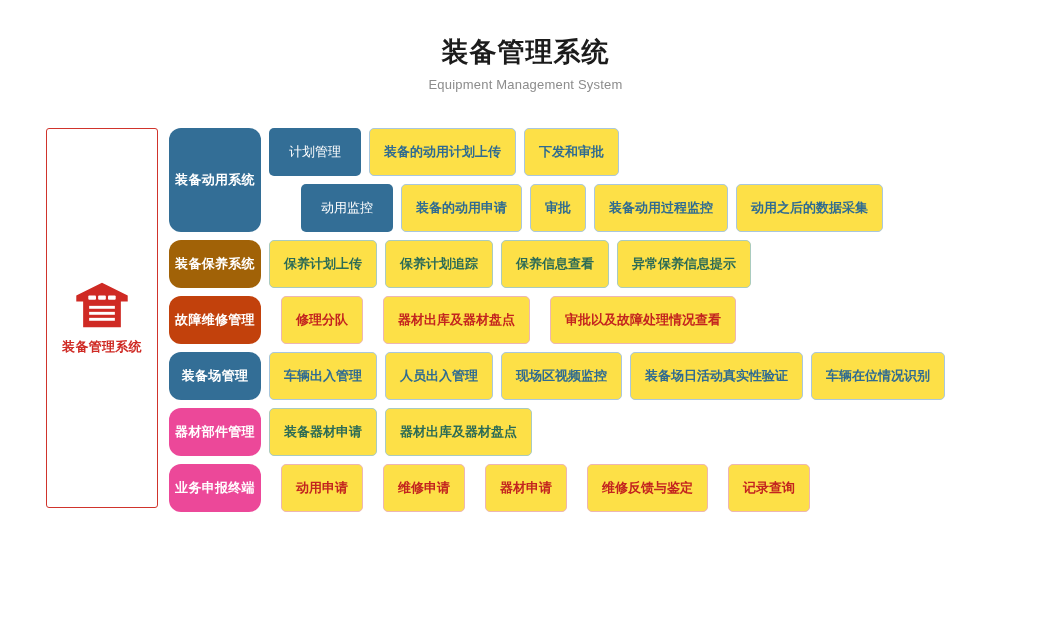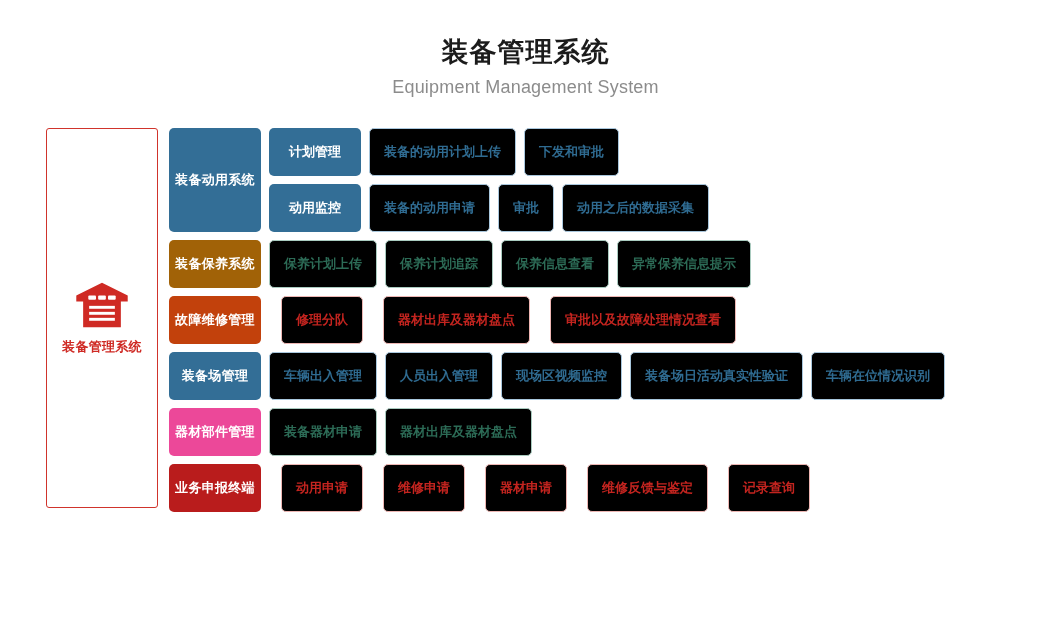--- a/index.html
+++ b/index.html
@@ -24,21 +24,21 @@
   }
   #page-title {
     font-size: 27px;
     font-weight: bold;
     color: #1b1b1b;
     letter-spacing: 1px;
     line-height: 1.2;
     margin: 0;
   }
   #page-subtitle {
-    font-size: 18px;
+    font-size: 13px;
     color: #8c8c8c;
     margin-top: 9px;
     letter-spacing: .2px;
   }
 
   
   #diagram {
     position: absolute;
     left: 0;
     top: 118px;
@@ -86,21 +86,21 @@
   .grp {
     display: flex;
     align-items: stretch;
     margin-bottom: 8px;
   }
 
   
   .head {
     flex: 0 0 auto;
     width: 92px;
-    border-radius: 5px;
+    border-radius: 12px;
     color: #ffffff;
     font-size: 13px;
     font-weight: bold;
     letter-spacing: .3px;
     display: flex;
     align-items: center;
     justify-content: center;
     text-align: center;
     box-sizing: border-box;
     padding: 0 4px;
@@ -108,43 +108,43 @@
 
   
   .subcol {
     display: flex;
     flex-direction: column;
   }
   .subrow {
     display: flex;
     align-items: stretch;
   }
-  .subrow + .subrow { margin-top: 8px; }
+  .subrow + .subrow { margin-top: 8px; padding-left: 32px; }
 
   
   .chip {
     flex: 0 0 auto;
     width: 92px;
     border-radius: 5px;
     color: #ffffff;
     font-size: 13px;
-    font-weight: bold;
+    font-weight: normal;
     display: flex;
     align-items: center;
     justify-content: center;
     text-align: center;
     box-sizing: border-box;
     margin-left: 8px;
     padding: 0 4px;
   }
 
   
   .leaf {
     flex: 0 0 auto;
-    background: #000000;
+    background: #fde047;
     border-radius: 5px;
     font-size: 13px;
     font-weight: bold;
     display: flex;
     align-items: center;
     justify-content: center;
     text-align: center;
     box-sizing: border-box;
     margin-left: 8px;
     padding: 0 14px;
@@ -153,21 +153,21 @@
 
   
   .h48 { height: 48px; }
   .h100 { height: 104px; }
 
   
   .fill-blue   { background: #336e96; }
   .fill-green  { background: #a16207; }
   .fill-green2 { background: #ec4899; }
   .fill-red    { background: #c2410c; }
-  .fill-red2   { background: #b91c1c; }
+  .fill-red2   { background: #ec4899; }
 
   .leaf-blue  { border: 1.2px solid #a9c7dd; color: #2f6b91; }
   .leaf-green { border: 1.2px solid #a9cbbf; color: #2c6b56; }
   .leaf-red   { border: 1.2px solid #edb6b3; color: #c3241f; margin-left: 20px; }
 </style>
 </head>
 <body>
 
 <div id="header">
   <div id="page-title">装备管理系统</div>
@@ -195,20 +195,21 @@
         <div class="subcol">
           <div class="subrow">
             <div class="chip h48 fill-blue">计划管理</div>
             <div class="leaf h48 leaf-blue">装备的动用计划上传</div>
             <div class="leaf h48 leaf-blue">下发和审批</div>
           </div>
           <div class="subrow">
             <div class="chip h48 fill-blue">动用监控</div>
             <div class="leaf h48 leaf-blue">装备的动用申请</div>
             <div class="leaf h48 leaf-blue">审批</div>
+            <div class="leaf h48 leaf-blue">装备动用过程监控</div>
             <div class="leaf h48 leaf-blue">动用之后的数据采集</div>
           </div>
         </div>
       </div>
       <div class="grp">
         <div class="head fill-green h48">装备保养系统</div>
         <div class="subcol">
           <div class="subrow">
             <div class="leaf h48 leaf-green">保养计划上传</div>
             <div class="leaf h48 leaf-green">保养计划追踪</div>

